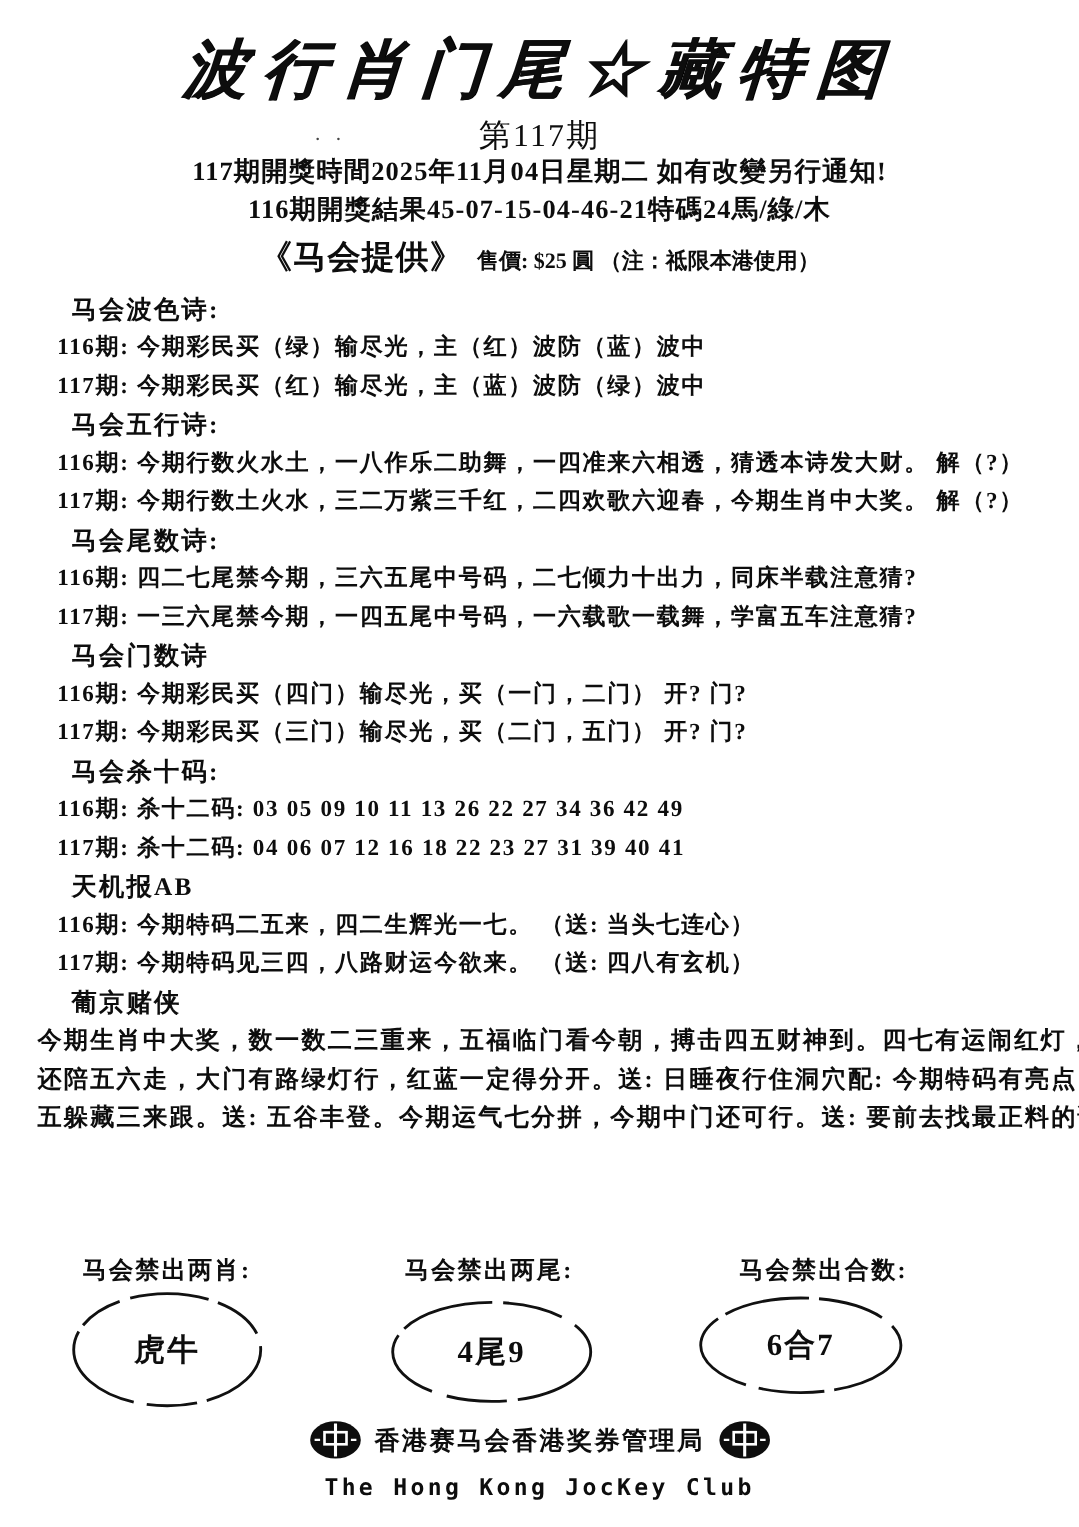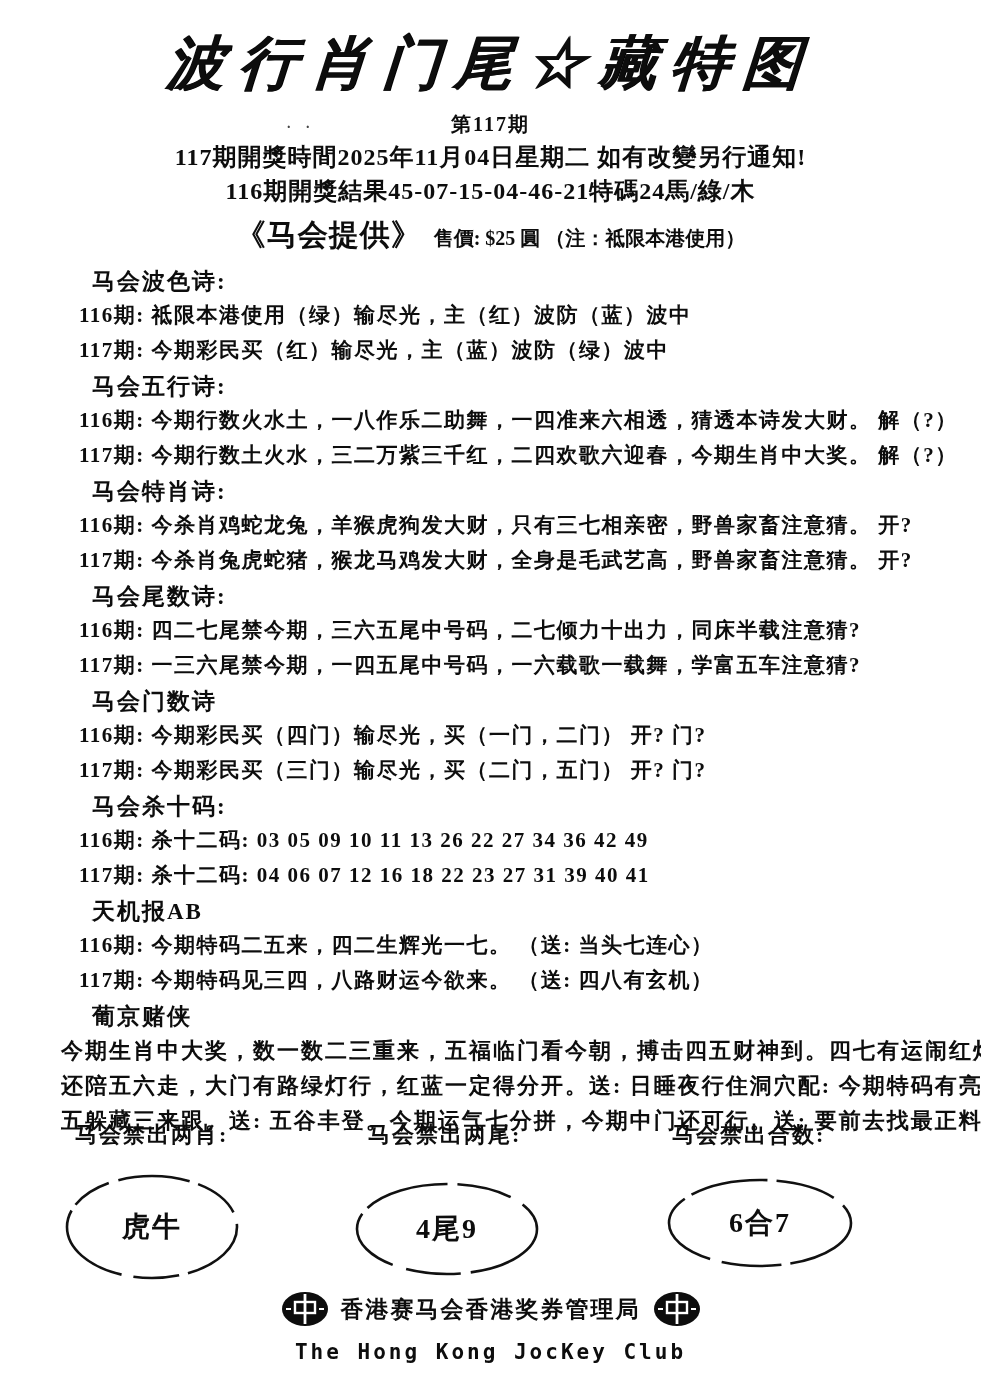--- a/index.html
+++ b/index.html
@@ -14,35 +14,35 @@
   }
   
   .masthead{padding-top:20px;text-align:center;}
   .title{
     font-size:58px;font-weight:900;font-style:italic;
     letter-spacing:14px;line-height:88px;
     transform:skewX(-4deg);
     text-shadow:1px 0 0 #000;
     white-space:nowrap;
   }
-  .issue{font-size:20px;font-weight:700;line-height:32px;letter-spacing:2px;}
+  .issue{font-size:29px;font-weight:400;line-height:32px;letter-spacing:2px;}
   .info{font-size:24px;font-weight:700;line-height:34px;letter-spacing:1px;}
   .provider-row{margin-top:8px;line-height:38px;white-space:nowrap;}
   .provider{font-size:30px;font-weight:700;letter-spacing:1px;}
   .provider-note{font-size:20px;font-weight:700;margin-left:8px;}
   .artifact-dots{position:absolute;left:287px;top:116px;font-size:14px;font-weight:700;letter-spacing:6px;color:#444;}
   
-  .content{padding:6px 36px 0 79px;}
+  .content{padding:6px 36px 0 52px;}
   .sec-header{font-size:23px;font-weight:700;line-height:33px;margin-left:13px;letter-spacing:2px;}
   .sec-line{font-size:21px;font-weight:700;line-height:35px;letter-spacing:1.5px;white-space:nowrap;}
   .sec{margin-bottom:2px;}
   .sec.gap-lg .sec-line:first-of-type{margin-top:8px;}
   .para .sec-line{margin-left:-18px;font-size:22px;letter-spacing:2px;}
   
-  .forbidden-label{position:absolute;font-size:22px;font-weight:700;letter-spacing:2px;}
+  .forbidden-label{position:absolute;font-size:22px;font-weight:700;letter-spacing:2px;margin-top:20px;}
   .oval-box{position:absolute;}
   .oval-box svg{position:absolute;left:0;top:0;}
   .oval-text{
     position:absolute;left:0;top:0;width:100%;height:100%;
     display:flex;align-items:center;justify-content:center;
     font-size:28px;font-weight:700;letter-spacing:2px;
   }
   
   .org-row{
     position:absolute;top:1290px;left:0;width:100%;
@@ -70,35 +70,30 @@
     <div class="provider-row">
       <span class="provider">《马会提供》</span>
       <span class="provider-note">售價: $25 圓 （注：祗限本港使用）</span>
     </div>
   </div>
 
   <div class="content">
 
     <div class="sec">
       <div class="sec-header">马会波色诗:</div>
-      <div class="sec-line">116期: 祗限本港使用（绿）输尽光，主（红）波防（蓝）波中</div>
+      <div class="sec-line">116期: 今期彩民买（绿）输尽光，主（红）波防（蓝）波中</div>
       <div class="sec-line">117期: 今期彩民买（红）输尽光，主（蓝）波防（绿）波中</div>
     </div>
 
     <div class="sec gap-lg">
       <div class="sec-header">马会五行诗:</div>
       <div class="sec-line">116期: 今期行数火水土，一八作乐二助舞，一四准来六相透，猜透本诗发大财。 解（?）</div>
       <div class="sec-line">117期: 今期行数土火水，三二万紫三千红，二四欢歌六迎春，今期生肖中大奖。 解（?）</div>
     </div>
 
-    <div class="sec gap-lg">
-      <div class="sec-header">马会特肖诗:</div>
-      <div class="sec-line">116期: 今杀肖鸡蛇龙兔，羊猴虎狗发大财，只有三七相亲密，野兽家畜注意猜。 开?</div>
-      <div class="sec-line">117期: 今杀肖兔虎蛇猪，猴龙马鸡发大财，全身是毛武艺高，野兽家畜注意猜。 开?</div>
-    </div>
 
     <div class="sec">
       <div class="sec-header">马会尾数诗:</div>
       <div class="sec-line">116期: 四二七尾禁今期，三六五尾中号码，二七倾力十出力，同床半载注意猜?</div>
       <div class="sec-line">117期: 一三六尾禁今期，一四五尾中号码，一六载歌一载舞，学富五车注意猜?</div>
     </div>
 
     <div class="sec">
       <div class="sec-header">马会门数诗</div>
       <div class="sec-line">116期: 今期彩民买（四门）输尽光，买（一门，二门） 开? 门?</div>
@@ -137,21 +132,21 @@
     <div class="oval-text">虎牛</div>
   </div>
 
   <div class="oval-box" style="left:352px;top:1180px;width:190px;height:98px;">
     <svg width="190" height="98" viewBox="0 0 190 98">
       <ellipse cx="95" cy="49" rx="90" ry="45" fill="none" stroke="#111" stroke-width="2.6" stroke-dasharray="85 10 55 14 70 8"></ellipse>
     </svg>
     <div class="oval-text">4尾9</div>
   </div>
 
-  <div class="oval-box" style="left:664px;top:1176px;width:192px;height:94px;">
+  <div class="oval-box" style="left:632px;top:1176px;width:192px;height:94px;">
     <svg width="192" height="94" viewBox="0 0 192 94">
       <ellipse cx="96" cy="47" rx="91" ry="43" fill="none" stroke="#111" stroke-width="2.6" stroke-dasharray="78 9 60 12 88 8"></ellipse>
     </svg>
     <div class="oval-text">6合7</div>
   </div>
 
   <div class="org-row">
     <svg class="emblem" viewBox="0 0 48 38">
       <ellipse cx="24" cy="19" rx="23" ry="17" fill="#0d0d0d"></ellipse>
       <rect x="14" y="12" width="20" height="11" fill="none" stroke="#fff" stroke-width="2.4"></rect>

